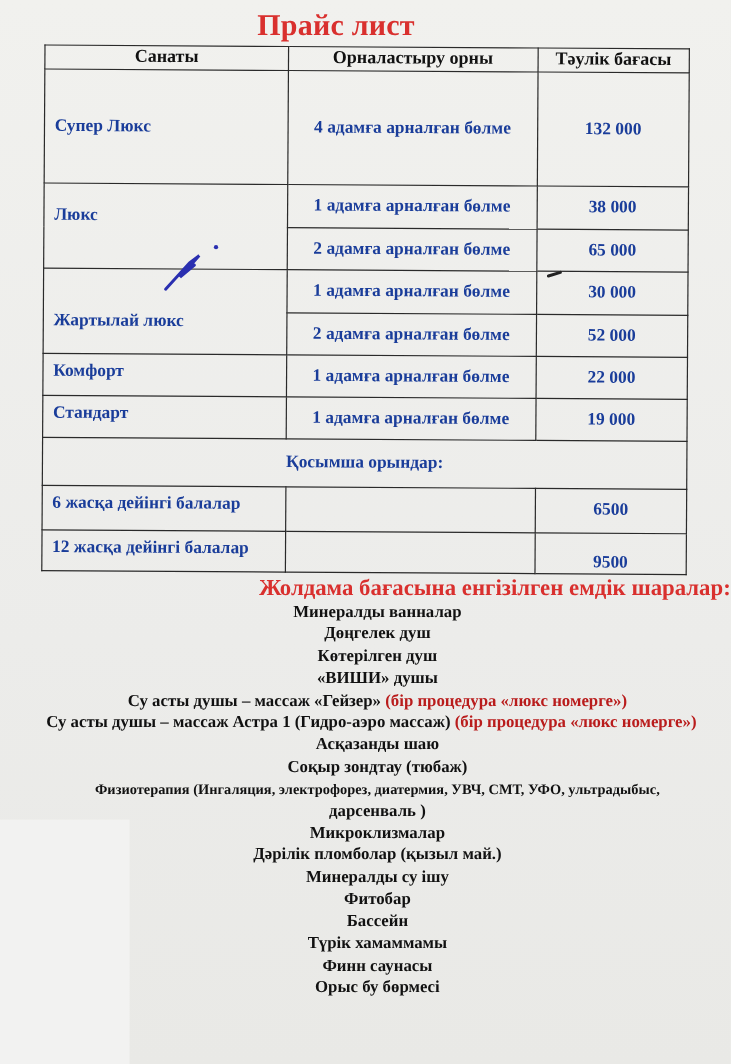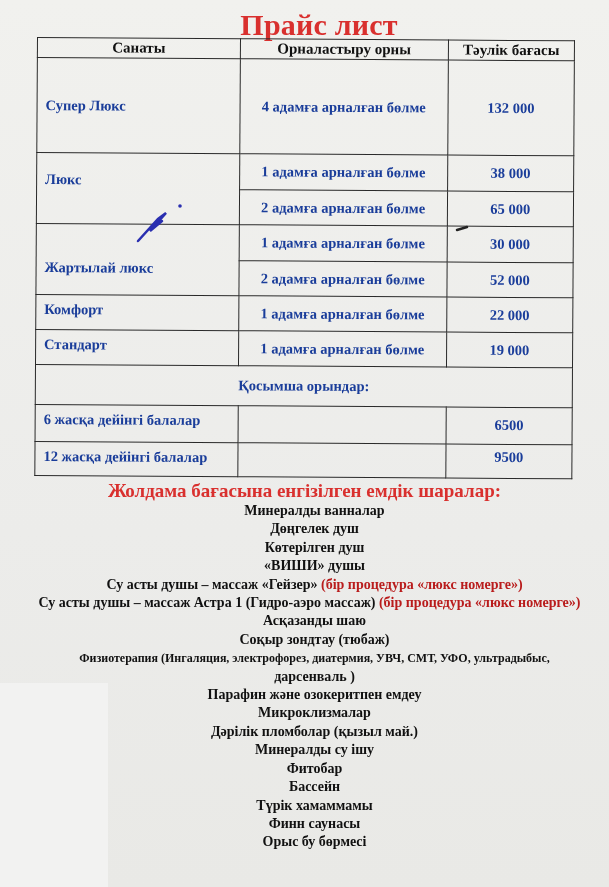--- a/index.html
+++ b/index.html
@@ -6,38 +6,38 @@
   body {
     width: 609px; height: 887px; overflow: hidden;
     background: #eeeeeb;
     font-family: "Liberation Serif", serif;
     position: relative;
   }
   .paper { position: absolute; inset: 0; background: linear-gradient(180deg, #f1f1ee 0%, #ececea 60%, #e9e9e6 100%); }
   .patch { position: absolute; left: 0; top: 683px; width: 108px; height: 204px; background: #f2f2f1; }
   .title {
     position: absolute; top: 8px; left: 0; width: 560px; text-align: center;
-    color: #d9302e; font-weight: bold; font-size: 30px; letter-spacing: 0.2px; padding-left: 39px;
+    color: #d9302e; font-weight: bold; font-size: 25px; letter-spacing: 0.2px;
   }
   table.price {
     position: absolute; left: 37px; top: 37px; width: 538px;
     border-collapse: collapse; transform: rotate(0.35deg); transform-origin: left top;
   }
   table.price td, table.price th {
     border: 1.3px solid #2a2a2a; padding: 0 8px; font-weight: bold;
     font-size: 14.5px; color: #1a3d9a;
   }
   table.price th { color: #111; font-size: 15px; height: 19px; text-align: center; }
   .c1 { width: 187px; text-align: left; }
   .c2 { width: 192px; text-align: center; }
   .c3 { width: 110px; text-align: center; }
   .num { text-align: center; }
   .sub { text-align: center; color: #1a3d9a; }
   .section-title {
-    position: absolute; top: 480px; left: 0; width: 609px; text-align: center;
+    position: absolute; top: 480px; left: 0; width: 609px; text-align: right;
     color: #d9302e; font-weight: bold; font-size: 19px;
   }
   .proc {
     position: absolute; top: 502px; left: 0; width: 609px; text-align: center;
     font-weight: bold; font-size: 14px; color: #111; line-height: 18.4px;
   }
   .proc .line { display: block; white-space: nowrap; padding-left: 20px; }
   .proc .red { color: #b91c1c; }
   .pen1 { position: absolute; left: 136px; top: 203px; }
   .pen2 { position: absolute; left: 455px; top: 222px; }
@@ -94,21 +94,21 @@
     <td colspan="3" class="sub">Қосымша орындар:</td>
   </tr>
   <tr style="height:37px">
     <td class="c1" style="vertical-align:top;padding-top:6px">6 жасқа дейінгі балалар</td>
     <td class="c2"></td>
     <td class="c3 num" style="vertical-align:bottom;padding-bottom:10px">6500</td>
   </tr>
   <tr style="height:34px">
     <td class="c1" style="vertical-align:top;padding-top:6px">12 жасқа дейінгі балалар</td>
     <td class="c2"></td>
-    <td class="c3 num" style="vertical-align:bottom;padding-bottom:12px">9500</td>
+    <td class="c3 num" style="vertical-align:bottom;padding-bottom:0">9500</td>
   </tr>
 </tbody>
   </table>
 
 <svg class="pen1" width="50" height="42">
   <path d="M2 38 L22 16 L30 10 L14 28 L26 18" stroke="#2a2fb0" stroke-width="2.5" fill="none" stroke-linecap="round"></path>
   <circle cx="44" cy="3" r="1.8" fill="#2a2fb0"></circle>
 </svg>
 <svg class="pen2" width="22" height="12">
   <path d="M2 8 L12 5" stroke="#222" stroke-width="2.5" stroke-linecap="round"></path>
@@ -120,21 +120,20 @@
   <span class="line"><span>Минералды ванналар</span></span>
   <span class="line"><span>Дөңгелек  душ</span></span>
   <span class="line"><span>Көтерілген  душ</span></span>
   <span class="line"><span>«ВИШИ» душы</span></span>
   <span class="line"><span>Су асты душы – массаж «Гейзер» </span><span class="red">(бір процедура «люкс номерге»)</span></span>
   <span class="line" style="margin-left:-10px"><span>Су асты душы – массаж Астра 1 (Гидро-аэро массаж) </span><span class="red">(бір процедура «люкс номерге»)</span></span>
   <span class="line"><span>Асқазанды шаю</span></span>
   <span class="line"><span>Соқыр зондтау (тюбаж)</span></span>
   <span class="line" style="font-size:12px"><span>Физиотерапия (Ингаляция, электрофорез, диатермия, УВЧ, СМТ, УФО, ультрадыбыс,</span></span>
   <span class="line"><span>дарсенваль )</span></span>
-  <span class="line"><span>Парафин және озокеритпен емдеу</span></span>
   <span class="line"><span>Микроклизмалар</span></span>
   <span class="line"><span>Дәрілік пломболар  (қызыл  май.)</span></span>
   <span class="line"><span>Минералды су ішу</span></span>
   <span class="line"><span>Фитобар</span></span>
   <span class="line"><span>Бассейн</span></span>
   <span class="line"><span>Түрік хамаммамы</span></span>
   <span class="line"><span>Финн  саунасы</span></span>
   <span class="line"><span>Орыс бу бөрмесі</span></span>
 </div>
 

